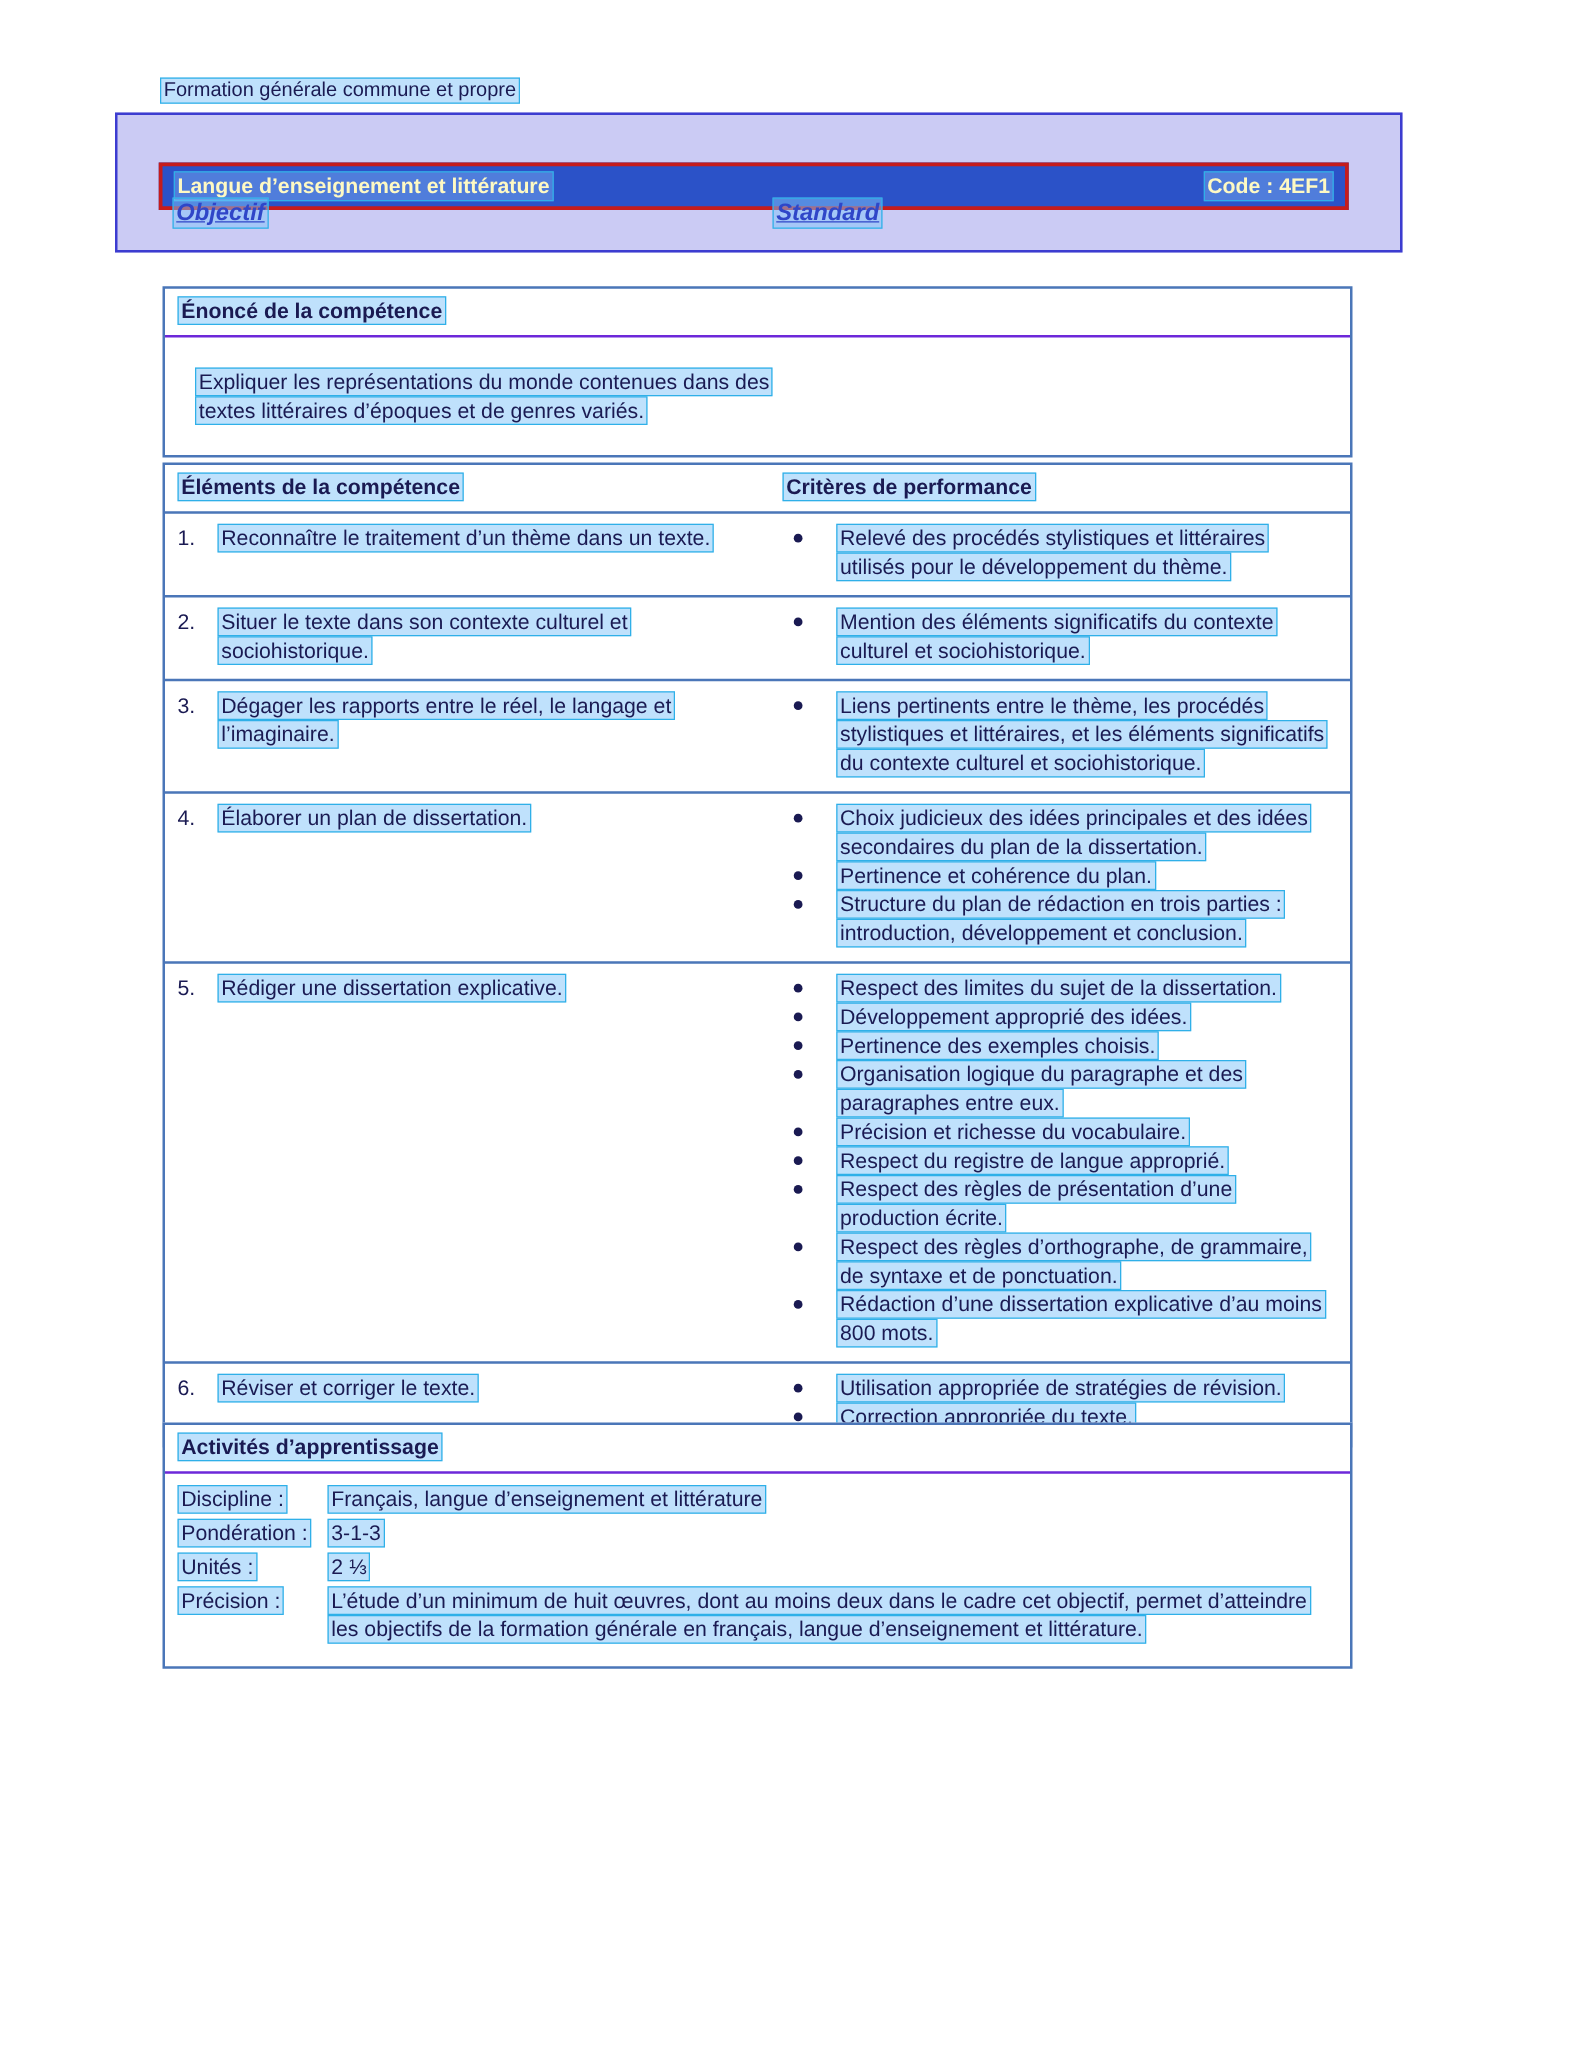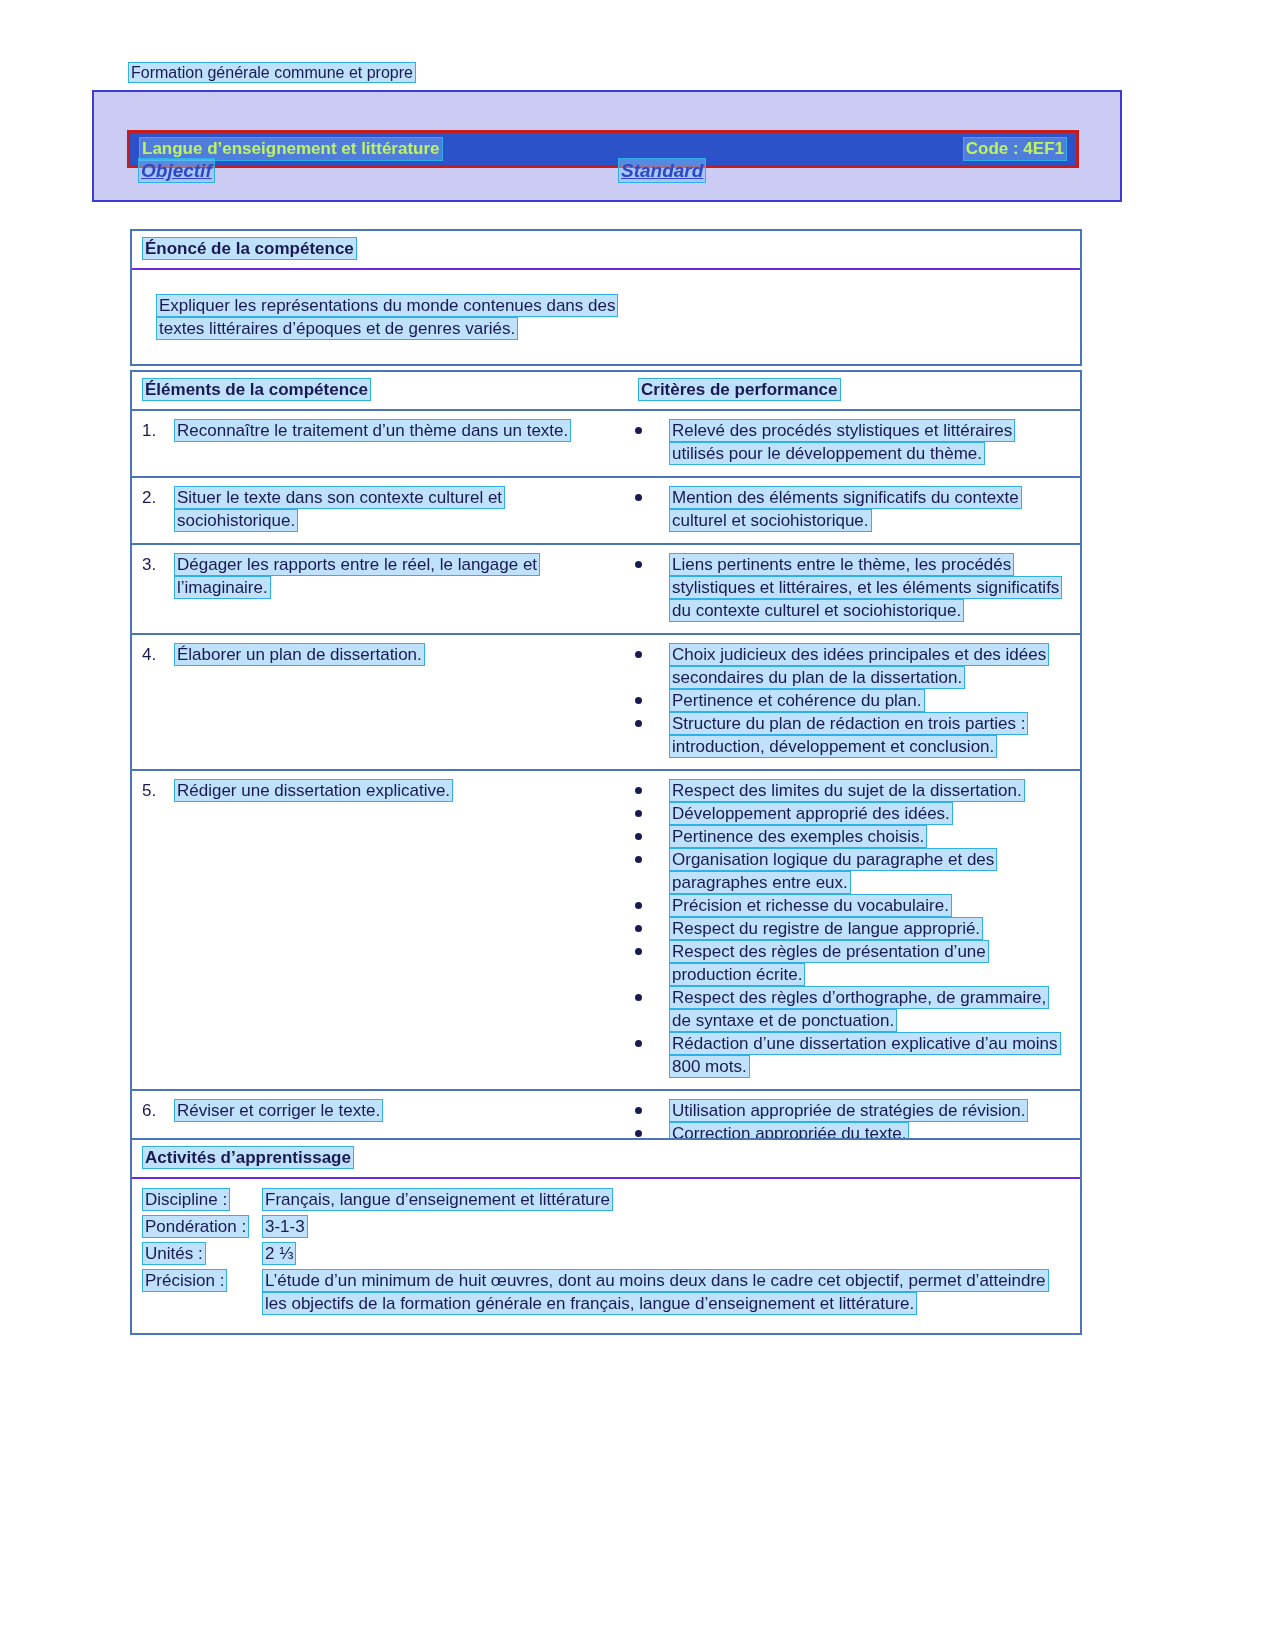--- a/index.html
+++ b/index.html
@@ -24,21 +24,21 @@
 
   
   .header-panel{
     position:absolute;left:92px;top:90px;width:1030px;height:112px;
     background:#cbcbf4;border:2px solid #3c3cd0;box-sizing:border-box;
   }
   .title-bar{
     position:absolute;left:33px;top:38px;width:952px;height:38px;
     background:#2b52c8;border:3px solid #c51c1c;box-sizing:border-box;
     display:flex;align-items:center;justify-content:space-between;
-    padding:0 9px;color:#bef264;font-weight:bold;font-size:17px;
+    padding:0 9px;color:#fef9c3;font-weight:bold;font-size:17px;
   }
   .title-bar .hl{background:rgba(150,205,255,.35);}
   .col-head{
     position:absolute;font-size:19px;font-weight:bold;font-style:italic;
     color:#2f46c8;text-decoration:underline;top:68px;
   }
   .col-head.objectif{left:44px;}
   .col-head.standard{left:524px;}
 
   
@@ -49,21 +49,21 @@
   .box-head{
     padding:8px 10px 9px 10px;font-weight:bold;font-size:17px;
     border-bottom:2px solid #6d28d9;
   }
   .enonce-box{top:229px;}
   .enonce-body{padding:24px;font-size:17px;line-height:23px;}
   .enonce-body .inner{display:block;width:465px;}
 
   
   .table-box{top:370px;}
-  .thead{display:flex;border-bottom:2px solid #4a76b8;font-weight:bold;font-size:17px;gap:12px;}
+  .thead{display:flex;border-bottom:2px solid #4a76b8;font-weight:bold;font-size:17px;}
   .th-left{width:482px;box-sizing:border-box;padding:8px 8px 9px 10px;}
   .th-right{flex:1;box-sizing:border-box;padding:8px 10px 3px 12px;}
   .t-row{display:flex;border-bottom:2px solid #4a76b8;font-size:17px;line-height:23px;}
   .t-row:last-child{border-bottom:none;}
   .t-left{width:482px;box-sizing:border-box;padding:8px 8px 11px 10px;display:flex;align-items:flex-start;}
   .t-num{width:32px;flex:none;}
   .t-el{flex:1;}
   .t-right{flex:1;box-sizing:border-box;padding:8px 10px 11px 0;}
   .crit{position:relative;padding-left:55px;padding-right:10px;}
   .dot{

